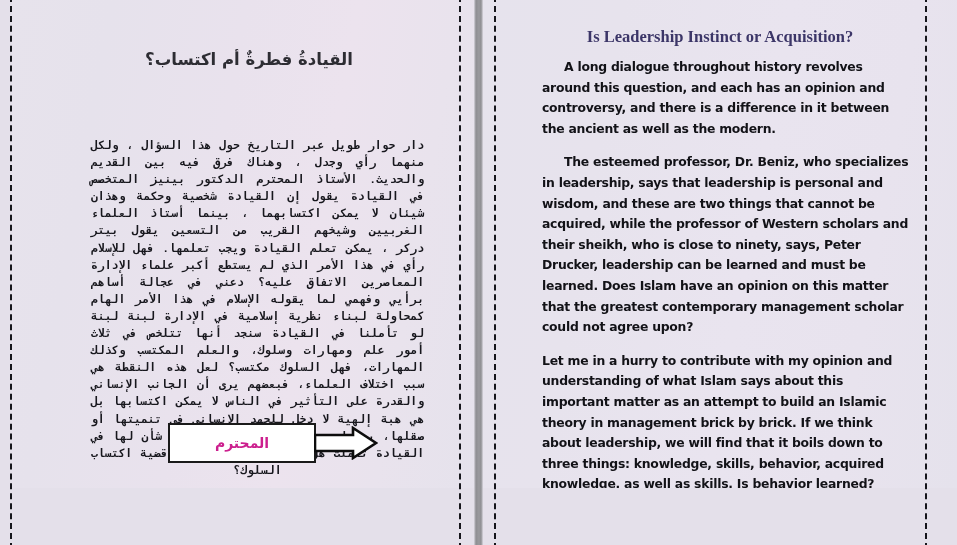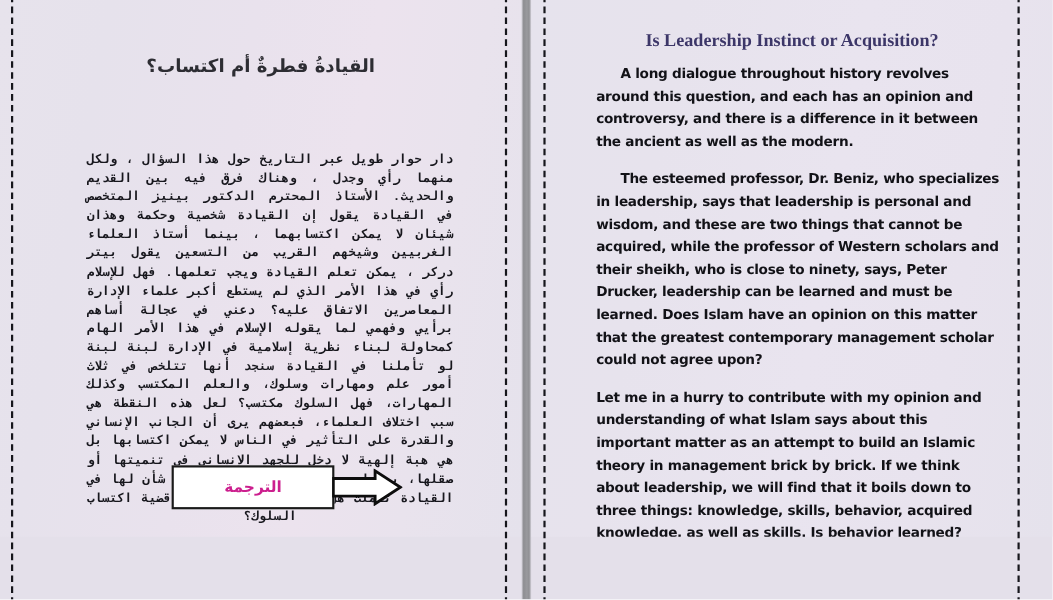--- a/index.html
+++ b/index.html
@@ -18,21 +18,21 @@
   }
 
   
   .panel {
     position: absolute;
     top: 0;
     height: 488px;
     overflow: hidden;
   }
   #panel-left {
-    left: 0;
+    left: 12px;
     width: 474px;
     background: linear-gradient(100deg,
         #e7e3ec 0%,
         #e6e2ec 18%,
         #e9e2ed 42%,
         #ece3ee 62%,
         #e9e3ed 80%,
         #e5e2ec 100%);
   }
   #panel-right {
@@ -164,21 +164,21 @@
 
 <div id="slide">
 
   <div class="panel" id="panel-left">
 
     <div id="arabic-title">القيادةُ فطرةٌ أم اكتساب؟</div>
 
     <div id="arabic-body">دار حوار طويل عبر التاريخ حول هذا السؤال ، ولكل منهما رأي وجدل ، وهناك فرق فيه بين القديم والحديث. الأستاذ المحترم الدكتور بينيز المتخصص في القيادة يقول إن القيادة شخصية وحكمة وهذان شيئان لا يمكن اكتسابهما ، بينما أستاذ العلماء الغربيين وشيخهم القريب من التسعين يقول بيتر دركر ، يمكن تعلم القيادة ويجب تعلمها. فهل للإسلام رأي في هذا الأمر الذي لم يستطع أكبر علماء الإدارة المعاصرين الاتفاق عليه؟ دعني في عجالة أساهم برأيي وفهمي لما يقوله الإسلام في هذا الأمر الهام كمحاولة لبناء نظرية إسلامية في الإدارة لبنة لبنة لو تأملنا في القيادة سنجد أنها تتلخص في ثلاث أمور علم ومهارات وسلوك، والعلم المكتسب وكذلك المهارات، فهل السلوك مكتسب؟ لعل هذه النقطة هي سبب اختلاف العلماء، فبعضهم يرى أن الجانب الإنساني والقدرة على التأثير في الناس لا يمكن اكتسابها بل هي هبة إلهية لا دخل للجهد الإنساني في تنميتها أو صقلها، بينما يصرّ الآخرون أن الموهبة لا شأن لها في القيادة تأملت هل في الإسلام إجابة على قضية اكتساب السلوك؟</div>
 
     <div id="translation-box">
-      <span id="translation-label">الترجمة</span>
+      <span id="translation-label">المحترم</span>
     </div>
 
     <svg id="translation-arrow" viewBox="0 0 64 34">
       <polygon points="1,9 39,9 39,2 62,17 39,32 39,25 1,25" fill="#ffffff" stroke="#0d0d0d" stroke-width="2.6" stroke-linejoin="miter"></polygon>
     </svg>
 
   </div>
 
   <div id="panel-divider"></div>
 

